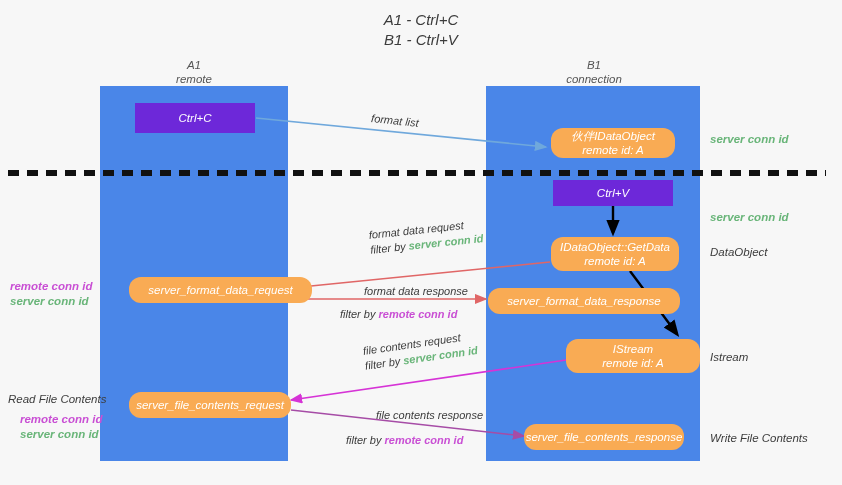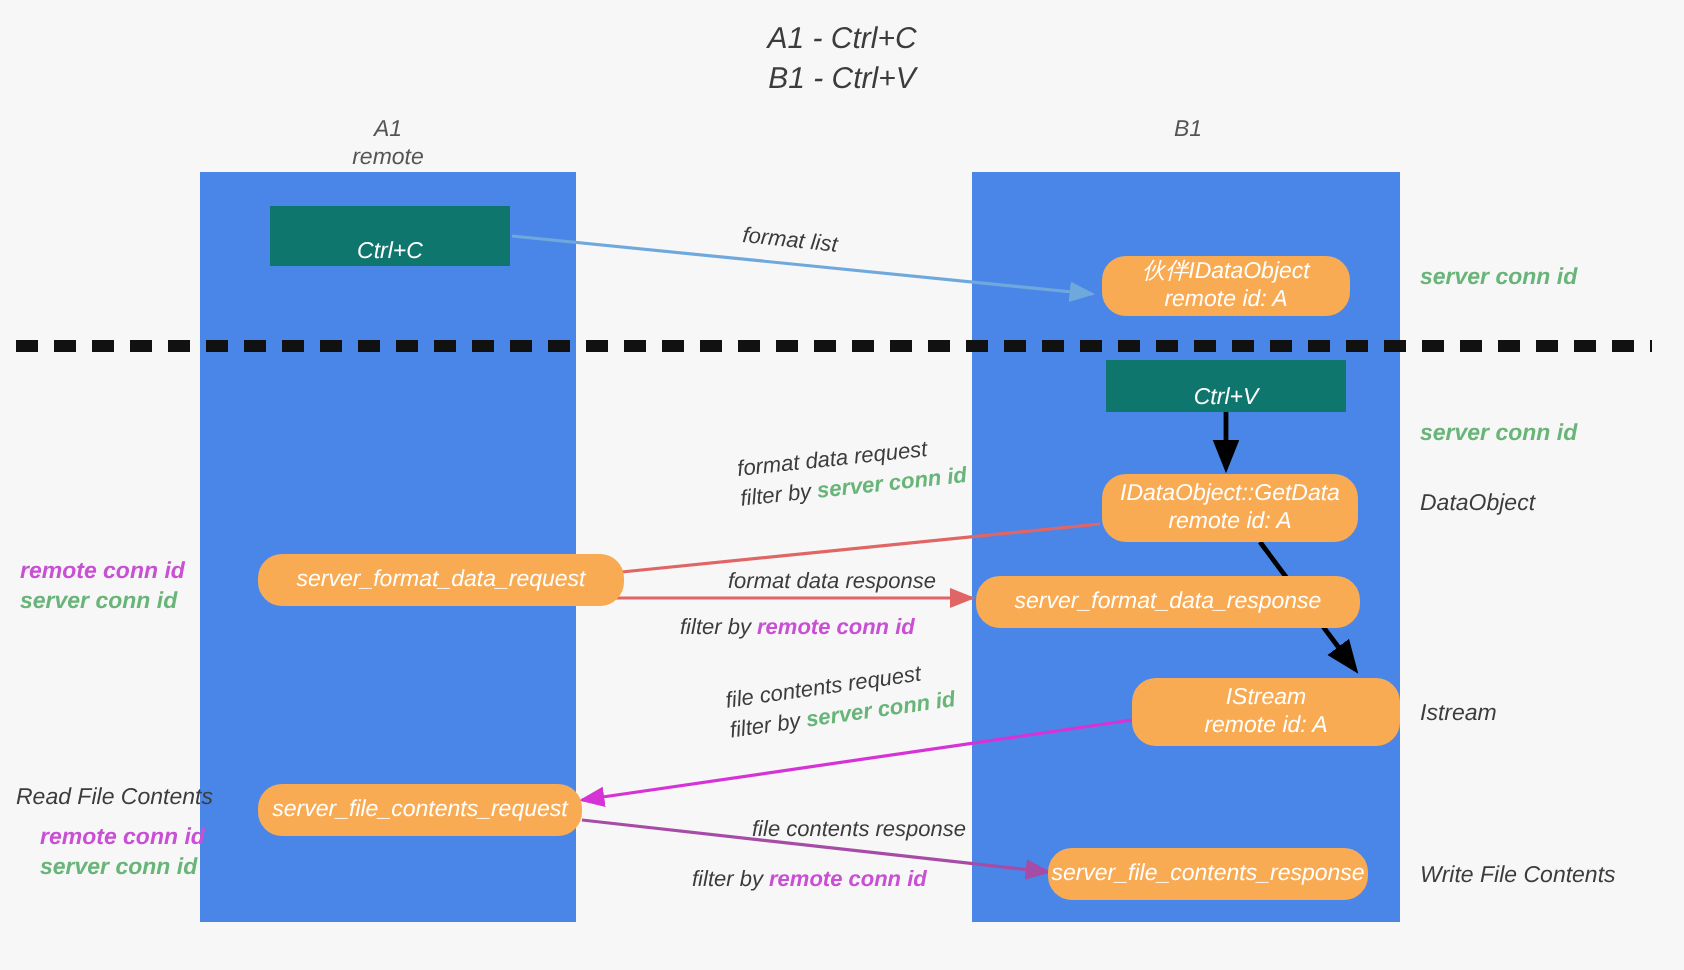--- a/index.html
+++ b/index.html
@@ -64,21 +64,21 @@
     display: flex;
     flex-direction: column;
     align-items: center;
     justify-content: center;
     color: #ffffff;
     font-size: 11.5px;
     line-height: 14px;
     text-align: center;
     box-sizing: border-box;
   }
-  .box.green { background: #0f766e; justify-content: flex-end; }
+  .box.green { background: #6d28d9; }
   .box.orange { background: #f9ab54; border-radius: 12px; }
 
   
   .edge-label {
     position: absolute;
     font-size: 11px;
     line-height: 15px;
     color: #3c3c3c;
     white-space: nowrap;
   }
@@ -109,20 +109,21 @@
     <div>A1 - Ctrl+C</div>
     <div>B1 - Ctrl+V</div>
   </div>
 
   <div class="col-header" style="left:114px; top:58px;">
     <span>A1</span>
     <span class="l2">remote</span>
   </div>
   <div class="col-header" style="left:514px; top:58px;">
     <span>B1</span>
+    <span class="l2">connection</span>
   </div>
 
   <div class="lane" style="left:100px; top:86px; width:188px; height:375px;"></div>
   <div class="lane" style="left:486px; top:86px; width:214px; height:375px;"></div>
 
   <svg class="layer">
     <defs>
       <marker id="ah-blue" markerWidth="9" markerHeight="9" refX="7" refY="3.2" orient="auto">
         <path d="M0,0 L8,3.2 L0,6.4 z" fill="#6fa8dc"></path>
       </marker>

